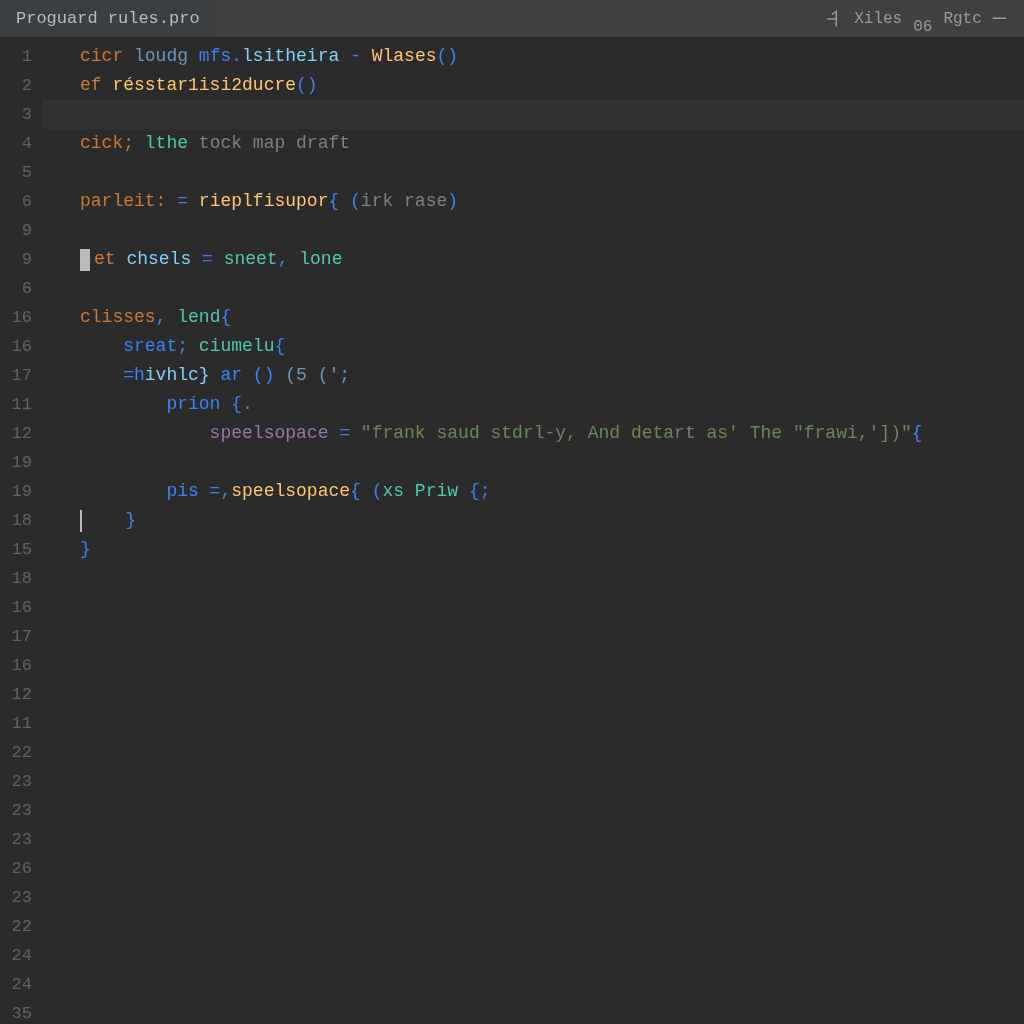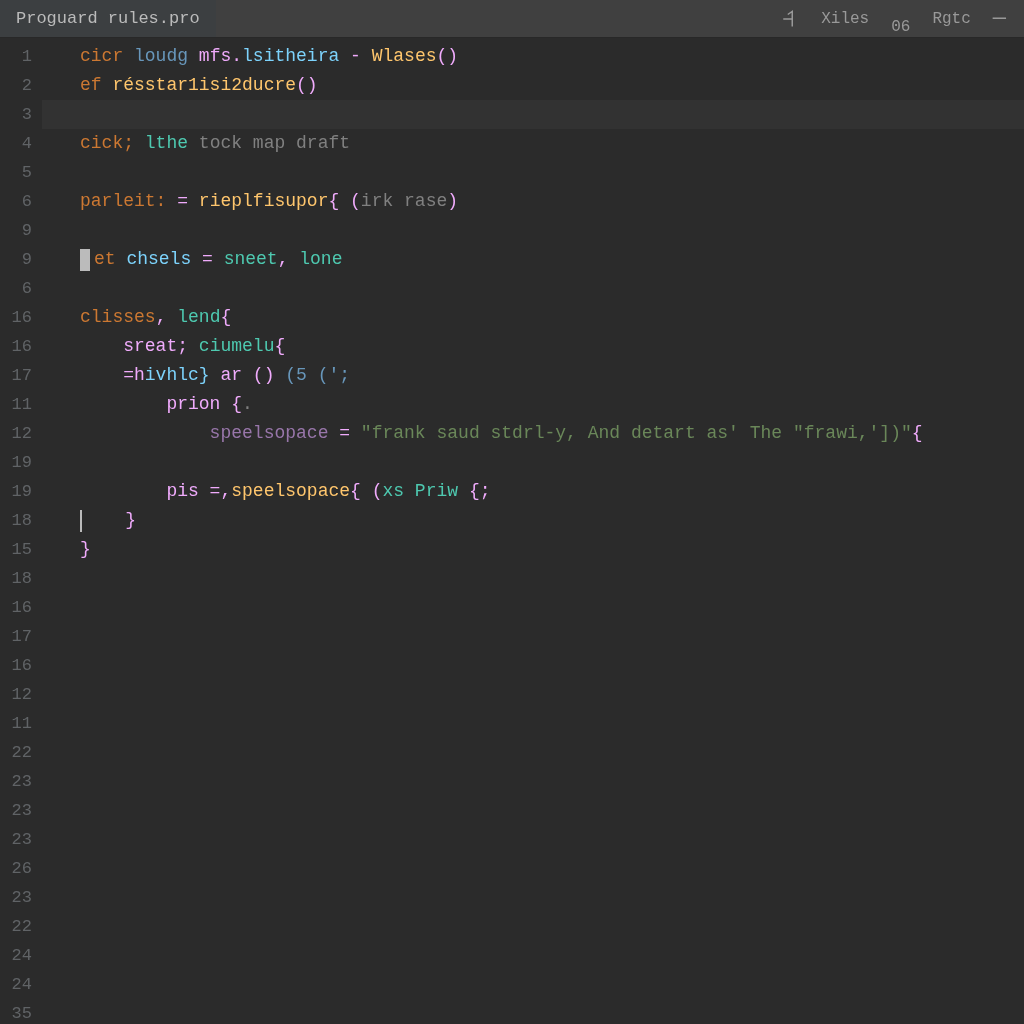--- a/index.html
+++ b/index.html
@@ -29,21 +29,21 @@
       display: flex;
       align-items: center;
       color: #bbbbbb;
       font-size: 17px;
       background: #3c3f41;
     }
     .tab-bar-right {
       margin-left: auto;
       display: flex;
       align-items: center;
-      gap: 22px;
+      gap: 11px;
       padding-right: 18px;
       color: #999999;
       font-size: 16px;
     }
     .share-icon {
       display: inline-flex;
       align-items: center;
     }
     .share-icon svg {
       width: 18px;
@@ -100,21 +100,21 @@
       padding-left: 6px;
     }
     .kw-orange { color: #cc7832; }
     .fn-yellow { color: #ffc66d; }
     .ident-purple { color: #9876aa; }
     .ident-blue { color: #6897bb; }
     .ident-teal { color: #4ec9b0; }
     .comment-gray { color: #808080; }
     .str-green { color: #6a8759; }
     .num-blue { color: #6897bb; }
-    .plain { color: #f0abfc; }
+    .plain { color: #3b82f6; }
     .soft-blue { color: #7dd3fc; }
     .cursor-block {
       display: inline-block;
       width: 10px;
       height: 22px;
       background: #bbbbbb;
       vertical-align: middle;
       margin-right: 4px;
     }
     .caret-line {

